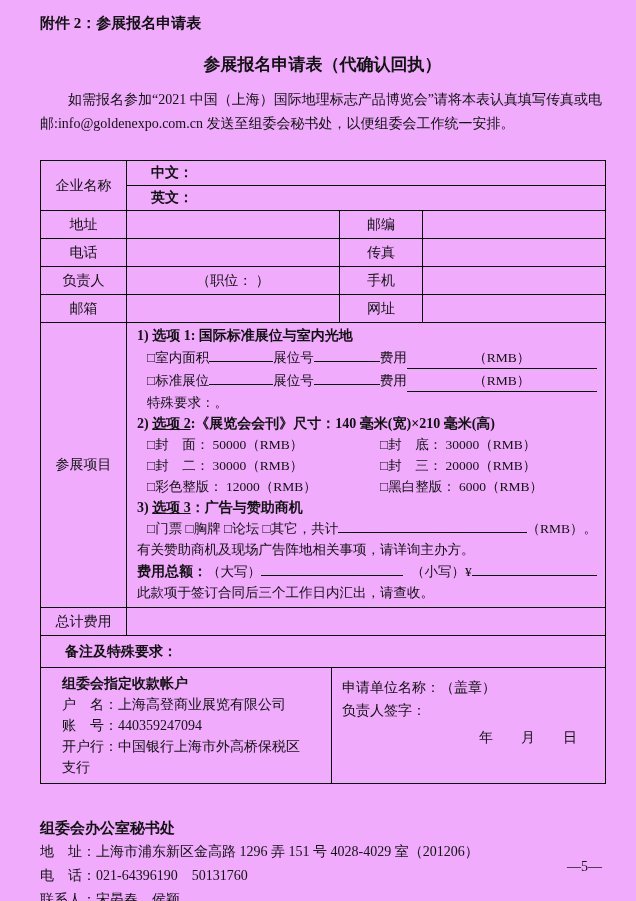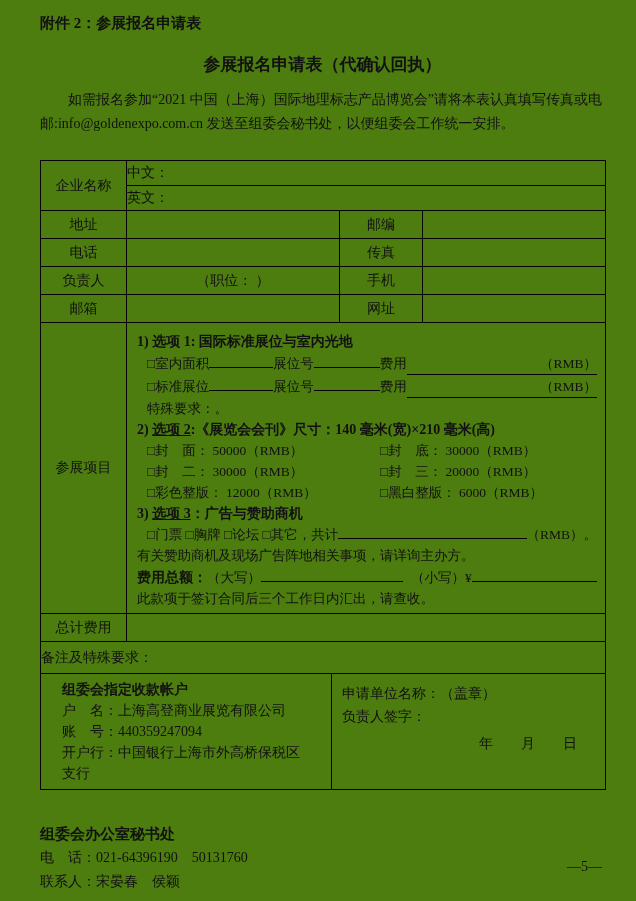--- a/index.html
+++ b/index.html
@@ -1,40 +1,40 @@
 <!DOCTYPE html>
 <html><head>
 <meta charset="utf-8">
 <style>
   html,body { margin:0; padding:0; background:#e8e8e8; }
   .page {
     width:636px; height:901px; box-sizing:border-box;
-    margin:0 auto; background:#4d7c0f; color:#111;
+    margin:0 auto; background:#f0abfc; color:#111;
     font-family:"Liberation Serif","DejaVu Serif",serif;
     padding:14px 31px 0 40px; position:relative; overflow:hidden;
   }
   .attachment { font-size:15px; font-weight:bold; }
   .doc-title { text-align:center; font-size:17px; font-weight:bold; margin-top:20px; }
   .intro { font-size:14px; line-height:24px; text-indent:2em; margin-top:12px; width:565px; }
 
   table { border-collapse:collapse; table-layout:fixed; width:565px; }
   td { border:1px solid #000; font-size:14px; padding:0 6px; vertical-align:middle; box-sizing:border-box; }
   .main-tbl { margin-top:24px; }
   .lbl { text-align:center; }
-  .val-plain { padding-left:0; }
+  .val-plain { padding-left:24px;font-weight:bold; }
   .center { text-align:center; }
 
-  .items-cell { padding:8px 8px 4px 10px; vertical-align:top; }
+  .items-cell { padding:2px 8px 4px 10px; vertical-align:top; }
   .iline { font-size:13.5px; line-height:21px; white-space:nowrap; }
   .ihead { font-weight:bold; font-size:14px; }
   .u { text-decoration:underline; }
   .flexline { display:flex; align-items:baseline; }
   .bl { display:inline-block; border-bottom:1px solid #000; height:15px; vertical-align:baseline; }
   .w64 { width:64px; } .w66 { width:66px; } .w142 { width:142px; }
-  .fillbl { flex:1; border-bottom:1px solid #000; text-align:right; }
+  .fillbl { flex:1; border-bottom:1px solid #000; text-align:center; }
   .indent { padding-left:10px; }
   .gridline { display:flex; }
   .gcol1 { width:233px; }
 
   .bank-tbl { margin-top:-1px; }
   .bank-left { padding:5px 21px; vertical-align:top; }
   .bank-left div { line-height:21px; font-size:14px; }
   .bank-head { font-weight:bold; }
   .bank-right { padding:8px 10px; vertical-align:top; }
   .bank-right div { line-height:23px; font-size:14px; }
@@ -179,20 +179,23 @@
         <div>负责人签字：</div>
         <div class="date-line">年　　月　　日</div>
       </td>
     </tr>
   </tbody>
     </table>
 
   <div class="footer">
     <div class="footer-head">组委会办公室秘书处</div>
     <div class="fline">
+      <span>地　址：上海市浦东新区金高路 1296 弄 151 号 4028-4029 室（201206）</span>
+    </div>
+    <div class="fline">
       <span class="fleft">电　话：021-64396190　50131760</span>
     </div>
     <div class="fline">
       <span class="fleft">联系人：宋晏春　侯颖</span>
     </div>
   </div>
 
   <div class="pageno">—5—</div>
 
 </div>

